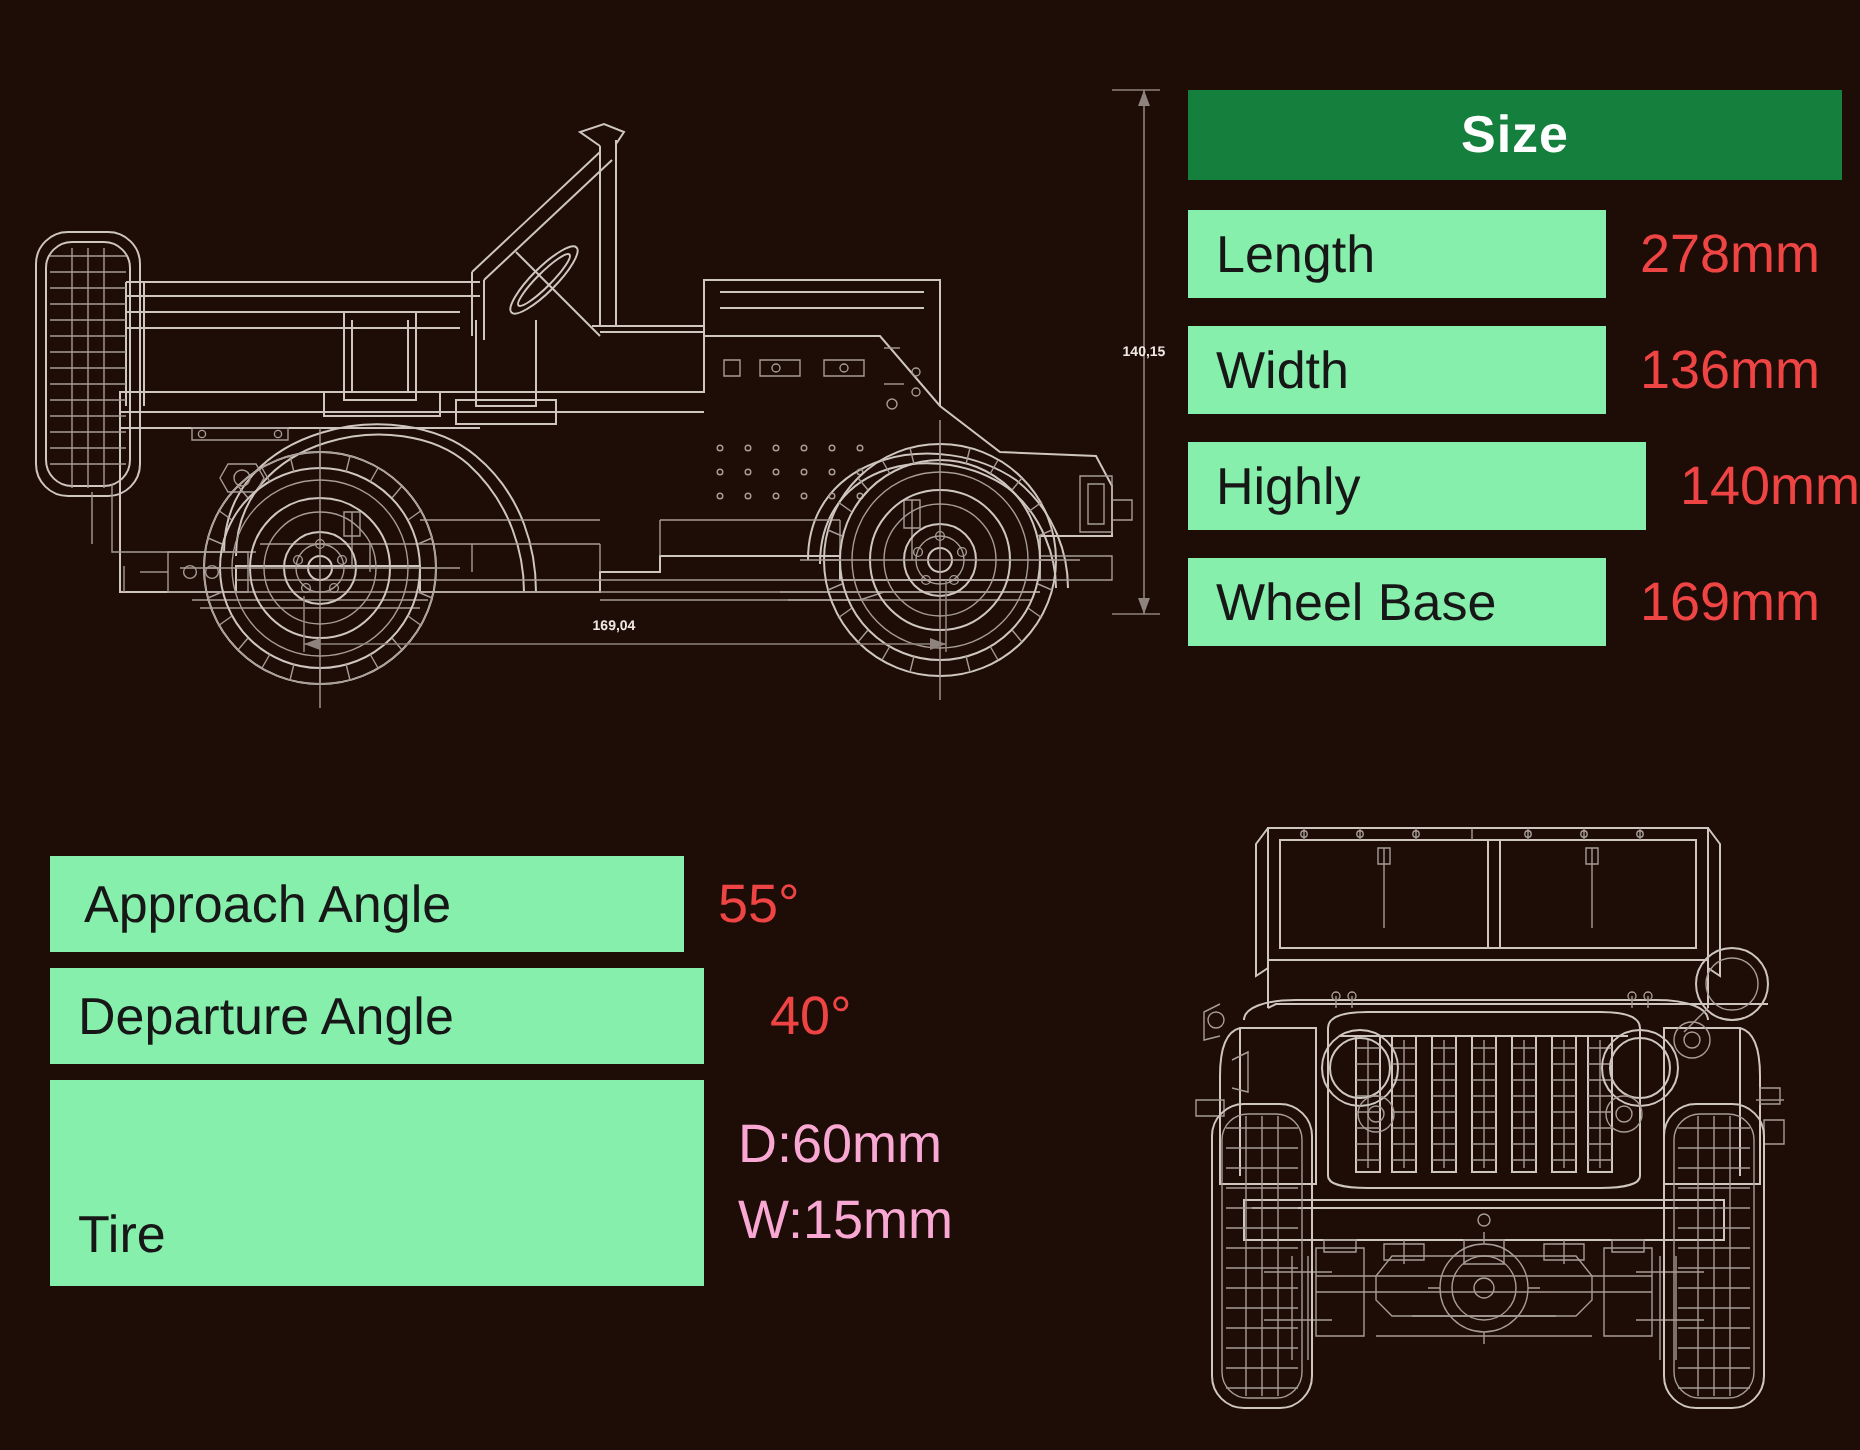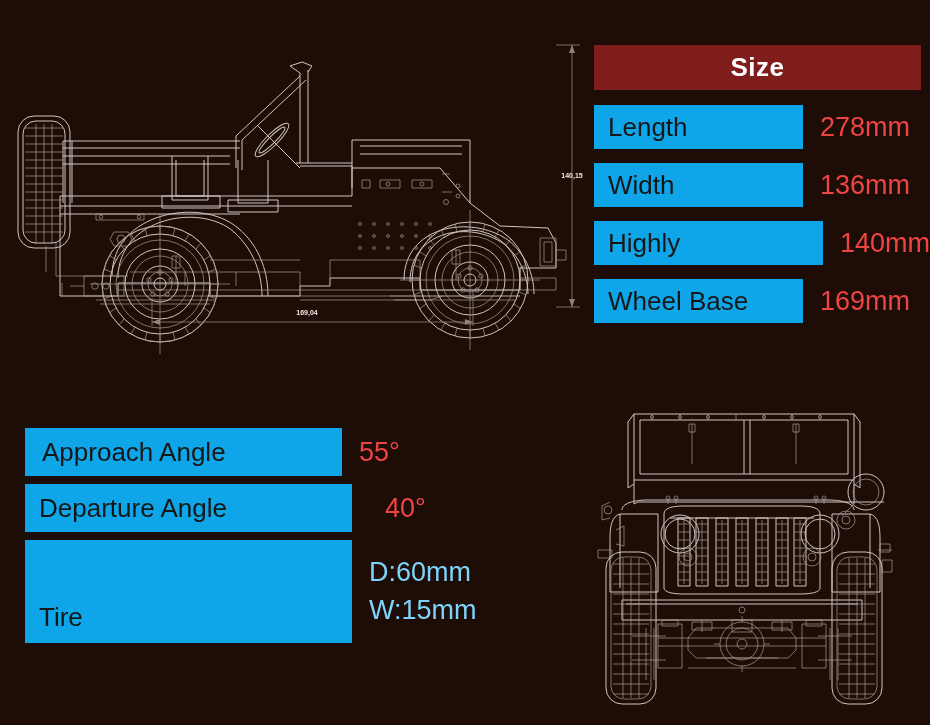--- a/index.html
+++ b/index.html
@@ -15,41 +15,41 @@
   .drawing{position:absolute;}
   .drawing svg{display:block;overflow:visible;}
   .ln{fill:none;stroke:#cfc6c0;stroke-width:1;vector-effect:non-scaling-stroke;}
   .lnt{fill:none;stroke:#a79c96;stroke-width:.7;vector-effect:non-scaling-stroke;}
   .dim{fill:none;stroke:#8e837d;stroke-width:.8;vector-effect:non-scaling-stroke;}
   .dimtxt{fill:#efe8e4;font-family:"Liberation Sans",sans-serif;font-size:7px;font-weight:bold;}
 
   
   .tbl{position:absolute;}
   .hdr{
-    background:#7f1d1d;color:#ffffff;
+    background:#15803d;color:#ffffff;
     font-size:26px;font-weight:bold;
     display:flex;align-items:center;justify-content:center;
     letter-spacing:.5px;
   }
   .row{position:relative;display:flex;align-items:center;}
   .lbl{
-    background:#0ea5e9;color:#171717;
+    background:#86efac;color:#171717;
     display:flex;align-items:center;
     font-size:26px;
     padding-left:14px;
     box-sizing:border-box;
     height:100%;
   }
   .val{
     color:#ef4444;font-size:27px;
     display:flex;align-items:center;
     padding-left:17px;white-space:nowrap;
   }
   .val-stack{
-    color:#7dd3fc;font-size:27px;
+    color:#f9a8d4;font-size:27px;
     display:flex;flex-direction:column;justify-content:space-around;
     padding-left:17px;white-space:nowrap;height:100%;
     box-sizing:border-box;padding-top:14px;padding-bottom:14px;
   }
   .lbl-bottom{align-items:flex-end;padding-bottom:10px;}
 </style>
 </head>
 <body>
 
 <div id="stage">

